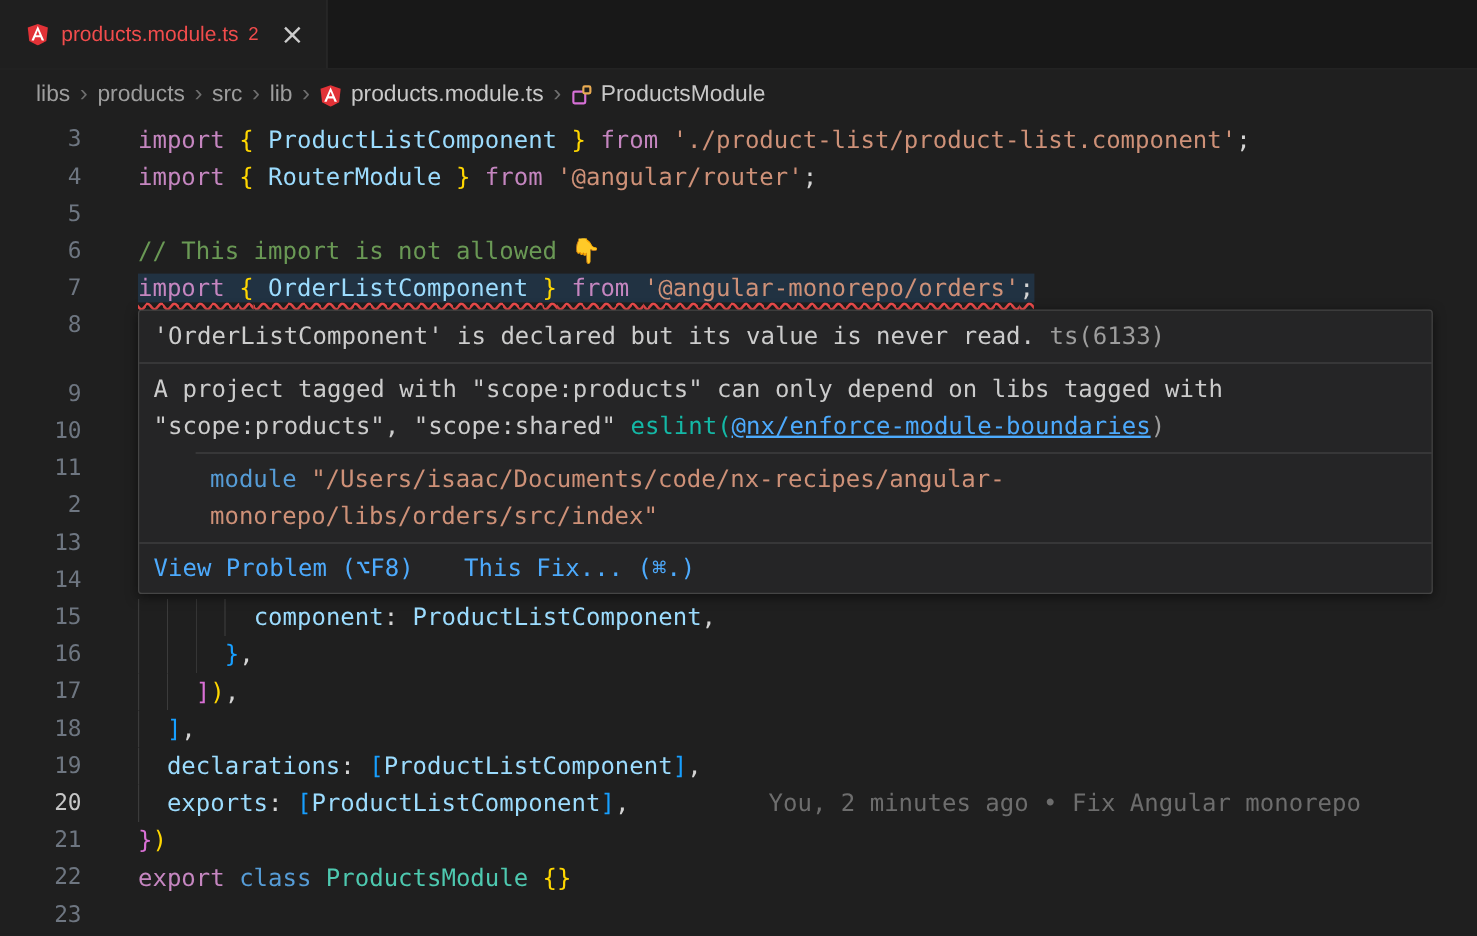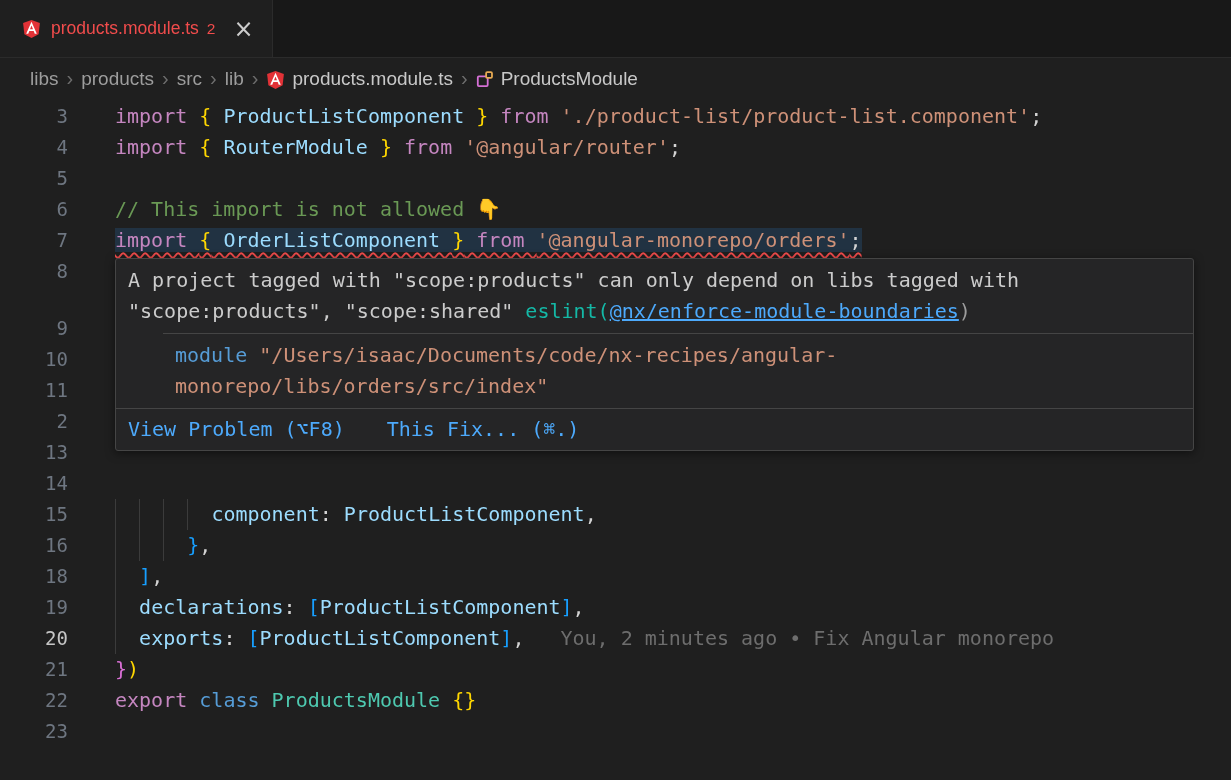--- a/index.html
+++ b/index.html
@@ -53,21 +53,21 @@
     box-shadow:inset 1px 0 0 #3b3b3b;
   }
   .squiggle{
     background:rgba(38,79,120,0.40);
     text-decoration-line:underline;
     text-decoration-style:wavy;
     text-decoration-color:#f14c4c;
     text-decoration-thickness:1.5px;
     text-underline-offset:5px;
   }
-  .blame{color:#6d6d6d;margin-left:36px;}
+  .blame{color:#6d6d6d;margin-left:116px;}
   
   .hover{
     position:absolute;left:115px;top:258px;width:1079px;
     background:#252526;border:1px solid #454545;border-radius:3px;
     box-shadow:0 2px 10px rgba(0,0,0,0.5);
     font-size:20px;z-index:10;box-sizing:border-box;
   }
   .hover-row{padding:6px 12px;line-height:31px;}
   .hover-row + .hover-row{border-top:1px solid #454545;}
   .hover-line{white-space:pre-wrap;}
@@ -181,20 +181,24 @@
     </div>
     <div class="line">
       <span class="ln">15</span>
       <span class="code"><span class="guide">  </span><span class="guide">  </span><span class="guide">  </span><span class="guide">  </span><span style="color: rgb(156, 220, 254);">component</span><span style="color: rgb(212, 212, 212);">: </span><span style="color: rgb(156, 220, 254);">ProductListComponent</span><span style="color: rgb(212, 212, 212);">,</span></span>
     </div>
     <div class="line">
       <span class="ln">16</span>
       <span class="code"><span class="guide">  </span><span class="guide">  </span><span class="guide">  </span><span style="color: rgb(23, 159, 255);">}</span><span style="color: rgb(212, 212, 212);">,</span></span>
     </div>
     <div class="line">
+      <span class="ln">17</span>
+      <span class="code"><span class="guide">  </span><span class="guide">  </span><span style="color: rgb(218, 112, 214);">]</span><span style="color: rgb(255, 215, 0);">)</span><span style="color: rgb(212, 212, 212);">,</span></span>
+    </div>
+    <div class="line">
       <span class="ln">18</span>
       <span class="code"><span class="guide">  </span><span style="color: rgb(23, 159, 255);">]</span><span style="color: rgb(212, 212, 212);">,</span></span>
     </div>
     <div class="line">
       <span class="ln">19</span>
       <span class="code"><span class="guide">  </span><span style="color: rgb(156, 220, 254);">declarations</span><span style="color: rgb(212, 212, 212);">: </span><span style="color: rgb(23, 159, 255);">[</span><span style="color: rgb(156, 220, 254);">ProductListComponent</span><span style="color: rgb(23, 159, 255);">]</span><span style="color: rgb(212, 212, 212);">,</span></span>
     </div>
     <div class="line active">
       <span class="ln">20</span>
       <span class="code"><span class="guide">  </span><span style="color: rgb(156, 220, 254);">exports</span><span style="color: rgb(212, 212, 212);">: </span><span style="color: rgb(23, 159, 255);">[</span><span style="color: rgb(156, 220, 254);">ProductListComponent</span><span style="color: rgb(23, 159, 255);">]</span><span style="color: rgb(212, 212, 212);">,</span><span class="blame">You, 2 minutes ago • Fix Angular monorepo</span></span>
@@ -207,20 +211,23 @@
       <span class="ln">22</span>
       <span class="code"><span style="color: rgb(197, 134, 192);">export </span><span style="color: rgb(86, 156, 214);">class </span><span style="color: rgb(78, 201, 176);">ProductsModule </span><span style="color: rgb(255, 215, 0);">{}</span></span>
     </div>
     <div class="line">
       <span class="ln">23</span>
       <span class="code"></span>
     </div>
   </div>
 
 <div class="hover" id="hover">
+    <div class="hover-row message">
+      <div class="hover-line"><span style="color: rgb(204, 204, 204);">'OrderListComponent' is declared but its value is never read.</span><span style="color: rgb(157, 157, 157);"> ts(6133)</span></div>
+    </div>
     <div class="hover-row message">
       <div class="hover-line"><span style="color: rgb(204, 204, 204);">A project tagged with "scope:products" can only depend on libs tagged with</span></div>
       <div class="hover-line"><span style="color: rgb(204, 204, 204);">"scope:products", "scope:shared" </span><span style="color: #14b8a6;">eslint(</span><span class="hover-link">@nx/enforce-module-boundaries</span><span style="color: rgb(157, 157, 157);">)</span></div>
     </div>
     <div class="hover-row code"><div class="hover-line"><span style="color: rgb(86, 156, 214);">module </span><span style="color: rgb(206, 145, 120);">"/Users/isaac/Documents/code/nx-recipes/angular-</span></div><div class="hover-line"><span style="color: rgb(206, 145, 120);">monorepo/libs/orders/src/index"</span></div></div>
     <div class="hover-row actions">
       <span class="hover-action">View Problem (⌥F8)</span>
       <span class="hover-action">This Fix... (⌘.)</span>
     </div>
   </div>

